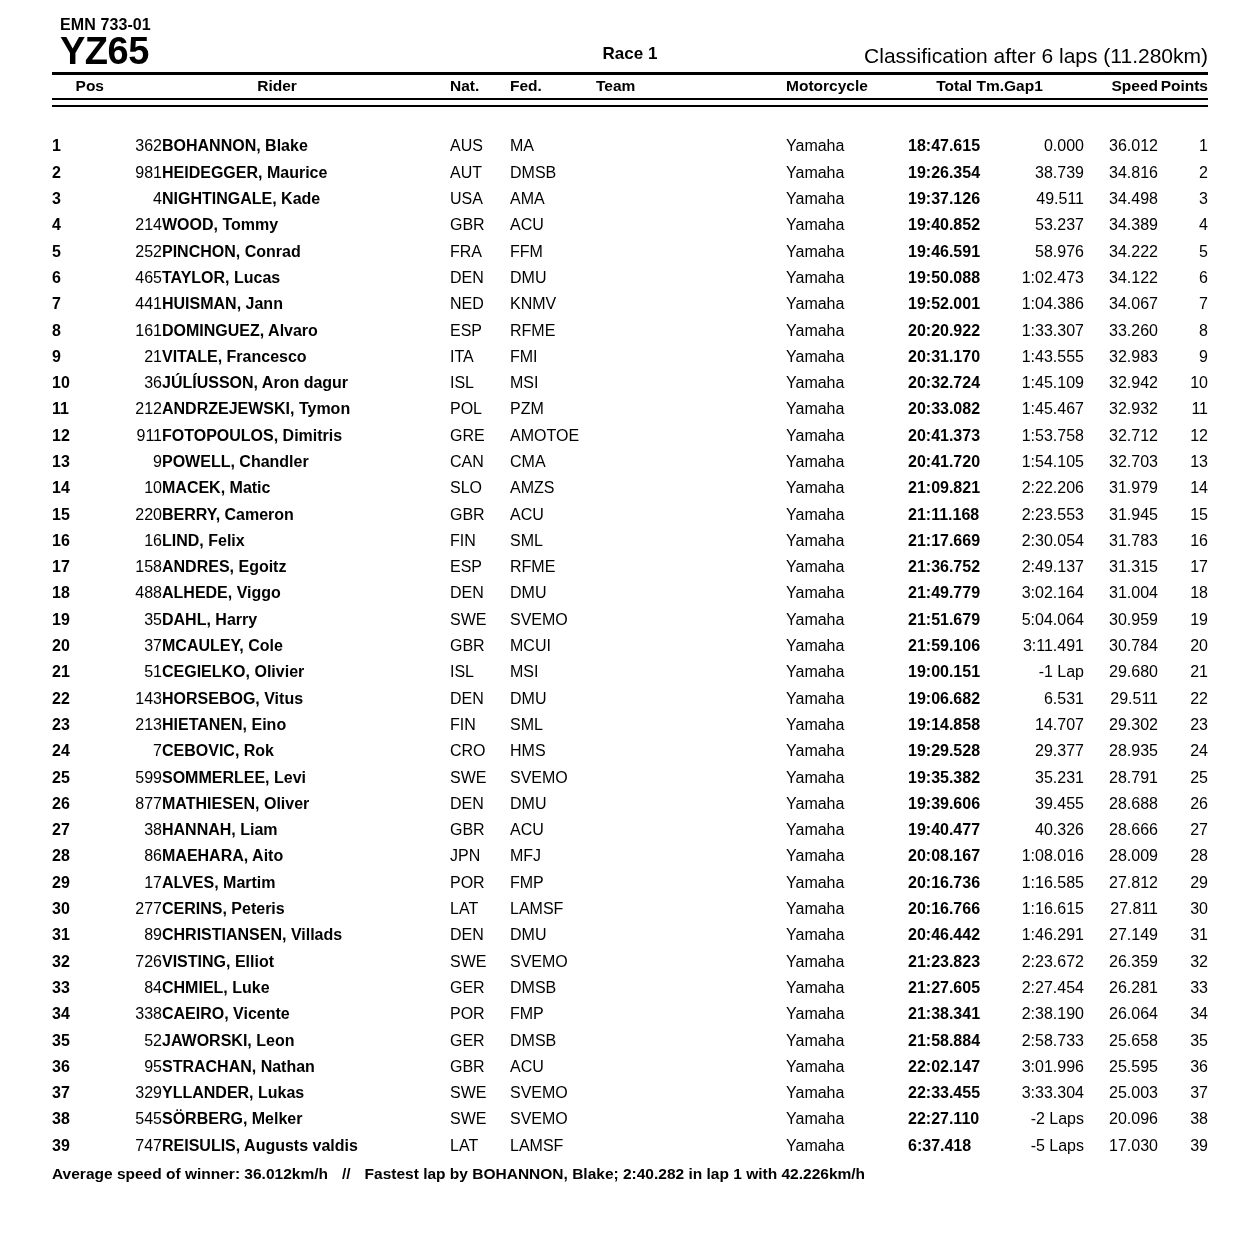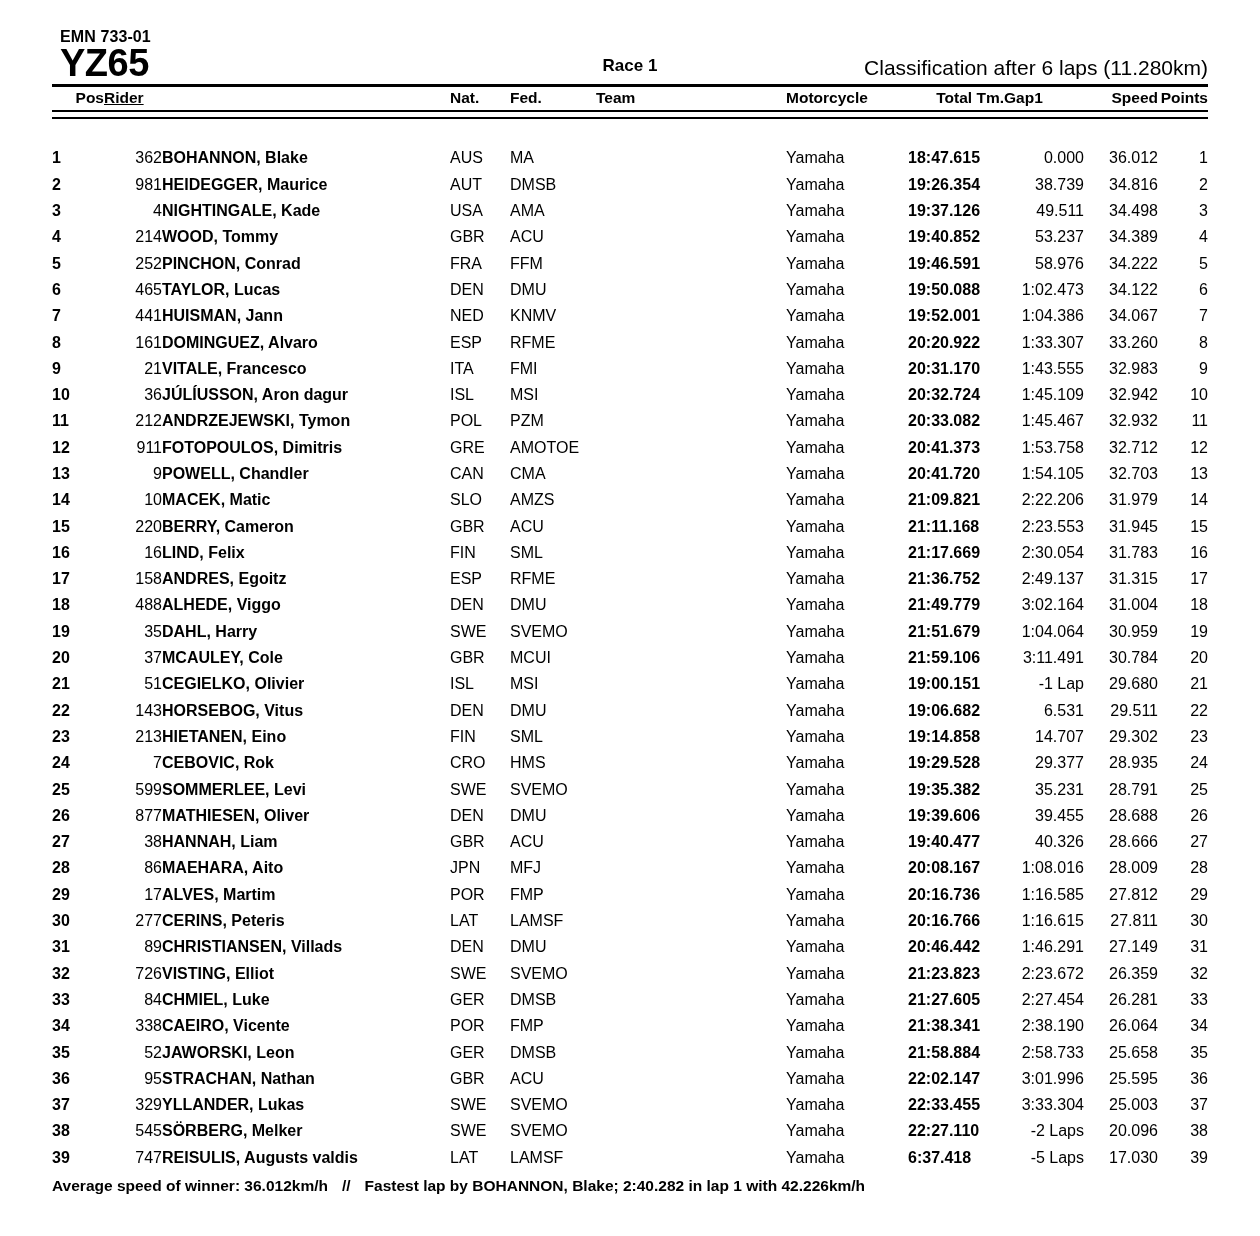--- a/index.html
+++ b/index.html
@@ -10,21 +10,21 @@
   body {
     width: 1260px;
     height: 1236px;
     font-family: "Liberation Sans", sans-serif;
     color: #000000;
     position: relative;
     overflow: hidden;
   }
   .page {
     position: absolute;
-    left: 0; top: 12px;
+    left: 0; top: 0;
     width: 1260px;
     height: 1072px;
     padding: 0;
   }
 
   
   .header {
     position: relative;
     height: 72px;
     margin: 0 52px 0 52px;
@@ -106,21 +106,21 @@
   col.c-nat      { width: 60px; }
   col.c-fed      { width: 86px; }
   col.c-team     { width: 190px; }
   col.c-moto     { width: 122px; }
   col.c-total    { width: 96px; }
   col.c-gap      { width: 80px; }
   col.c-speed    { width: 74px; }
   col.c-points   { width: 50px; }
 
   .th-pos    { text-align: right;  padding-left: 4px; }
-  .th-rider  { text-align: left;  padding-left: 58px; text-decoration: underline; }
+  .th-rider  { text-align: center;  padding-left: 58px; }
   .th-nat    { text-align: left;  padding-left: 2px; }
   .th-fed    { text-align: left;  padding-left: 2px; }
   .th-team   { text-align: left;  padding-left: 36px; }
   .th-moto   { text-align: left;  padding-left: 0px; }
   .th-total  { text-align: right; padding-right: 2px; }
   .th-gap    { text-align: left;  padding-left: 6px; }
   .th-speed  { text-align: right; padding-right: 8px; }
   .th-points { text-align: right; padding-right: 0px; }
 
   td.pos    { text-align: left; font-weight: bold; padding-left: 4px; font-size: 15.5px; }
@@ -446,21 +446,21 @@
         </tr>
         <tr>
           <td class="pos">19</td>
           <td class="num">35</td>
           <td class="name">DAHL, Harry</td>
           <td class="nat">SWE</td>
           <td class="fed">SVEMO</td>
           <td class="team"></td>
           <td class="moto">Yamaha</td>
           <td class="total">21:51.679</td>
-          <td class="gap">1:04.064</td>
+          <td class="gap">5:04.064</td>
           <td class="speed">30.959</td>
           <td class="points">19</td>
         </tr>
         <tr>
           <td class="pos">20</td>
           <td class="num">37</td>
           <td class="name">MCAULEY, Cole</td>
           <td class="nat">GBR</td>
           <td class="fed">MCUI</td>
           <td class="team"></td>

